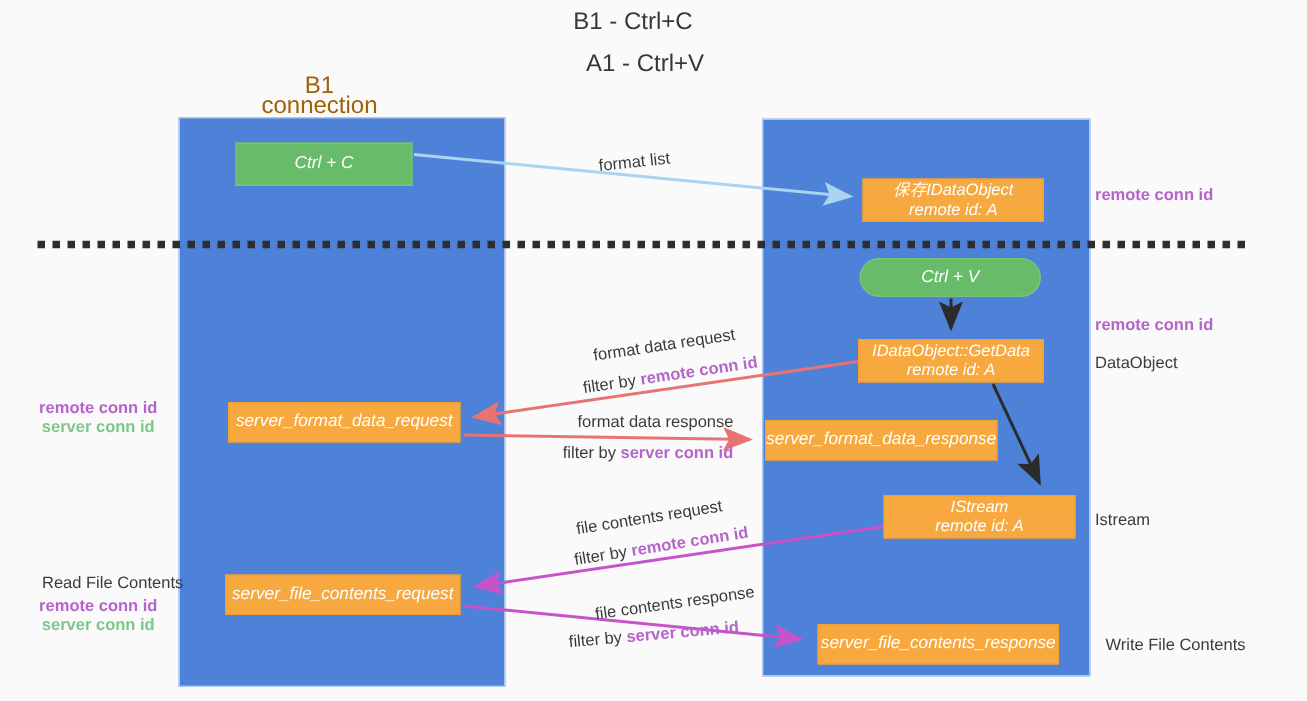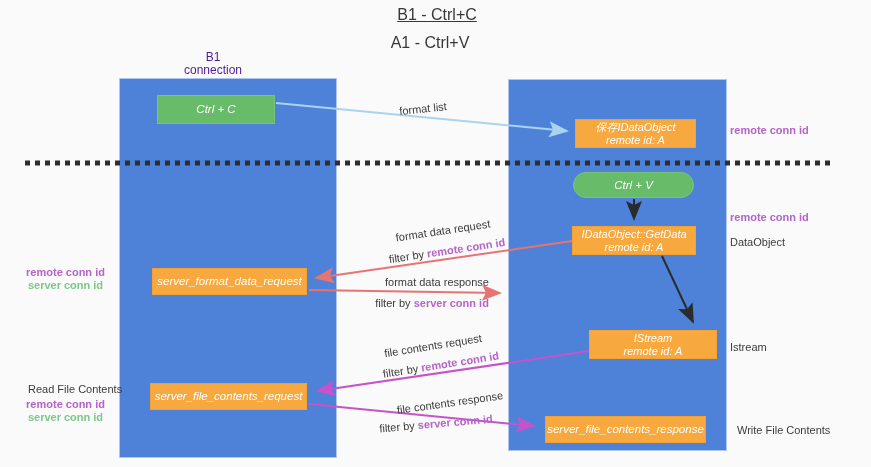--- a/index.html
+++ b/index.html
@@ -5,21 +5,21 @@
   html,body{margin:0;padding:0;background:#fafafa;}
   .stage{
     position:relative;width:871px;height:467px;overflow:hidden;
     background:#fafafa;
     font-family:"Liberation Sans", sans-serif;
     color:#3b3b3b;
   }
   .abs{position:absolute;}
   .center{text-align:center;}
   .title{font-size:16px;line-height:20px;color:#383838;}
-  .hdr{font-size:12px;line-height:13px;color:#4c1d95;}
+  .hdr{font-size:16px;line-height:13px;color:#a16207;}
   .lifeline{
     position:absolute;background:#4d82d8;
     border:1px solid rgba(255,255,255,0.55);
     box-sizing:border-box;
   }
   .box{
     position:absolute;display:flex;flex-direction:column;
     align-items:center;justify-content:center;
     color:#fff;font-size:11.5px;line-height:13px;
     box-sizing:border-box;z-index:5;text-align:right;font-style:italic;
@@ -33,21 +33,21 @@
   .mid{transform:translate(-50%,-50%);}
   .purple{color:#b564c9;font-weight:bold;}
   .greentxt{color:#7bc88a;font-weight:bold;}
   svg.layer{position:absolute;left:0;top:0;z-index:4;pointer-events:none;}
 </style>
 </head>
 <body>
 
 <div class="stage">
 
-  <div class="abs title center" style="left:337px;top:5px;width:200px;text-decoration:underline;">B1 - Ctrl+C</div>
+  <div class="abs title center" style="left:322px;top:5px;width:200px;">B1 - Ctrl+C</div>
   <div class="abs title center" style="left:330px;top:9px;width:200px;margin-top:24px;">A1 - Ctrl+V</div>
 
   <div class="abs hdr center" style="left:153px;top:51px;width:120px;">
     <div>B1</div>
     <div>connection</div>
   </div>
 
   <div class="lifeline" style="left:119px;top:78px;width:218px;height:380px;"></div>
   <div class="lifeline" style="left:508px;top:79px;width:219px;height:372px;"></div>
 
@@ -99,20 +99,23 @@
 
   <div class="box orange" style="left:572px;top:226px;width:124px;height:29px;font-size:11px;">
     <span>IDataObject::GetData</span>
     <span>remote id: A</span>
   </div>
 
   <div class="box orange" style="left:152px;top:268px;width:155px;height:27px;">
     <span>server_format_data_request</span>
   </div>
 
+  <div class="box orange" style="left:510px;top:280px;width:155px;height:27px;">
+    <span>server_format_data_response</span>
+  </div>
 
   <div class="box orange" style="left:589px;top:330px;width:128px;height:29px;font-size:11px;">
     <span>IStream</span>
     <span>remote id: A</span>
   </div>
 
   <div class="box orange" style="left:150px;top:383px;width:157px;height:27px;">
     <span>server_file_contents_request</span>
   </div>
 

